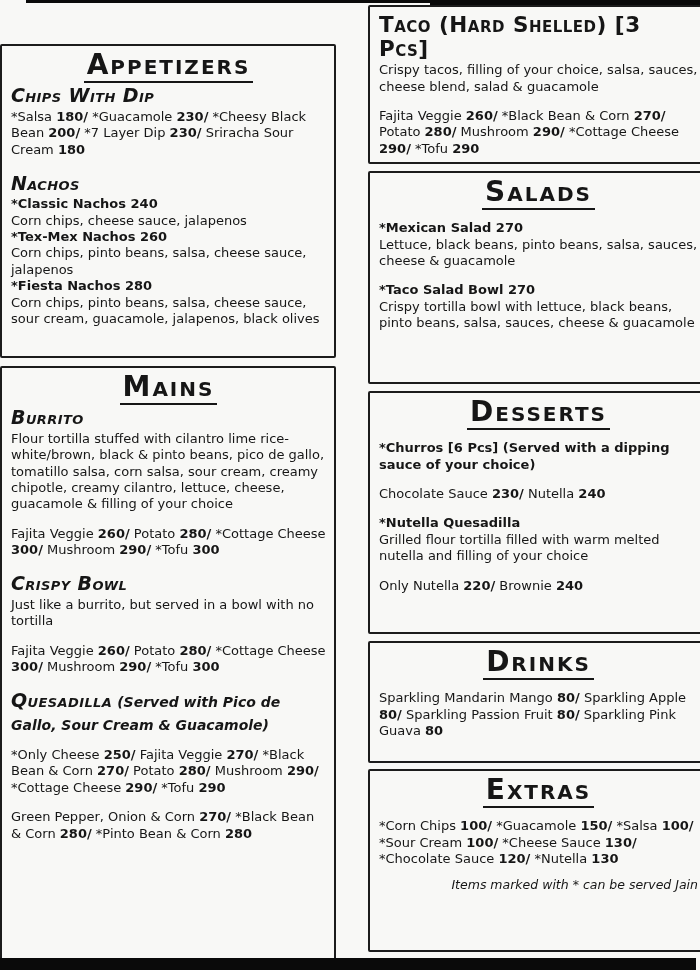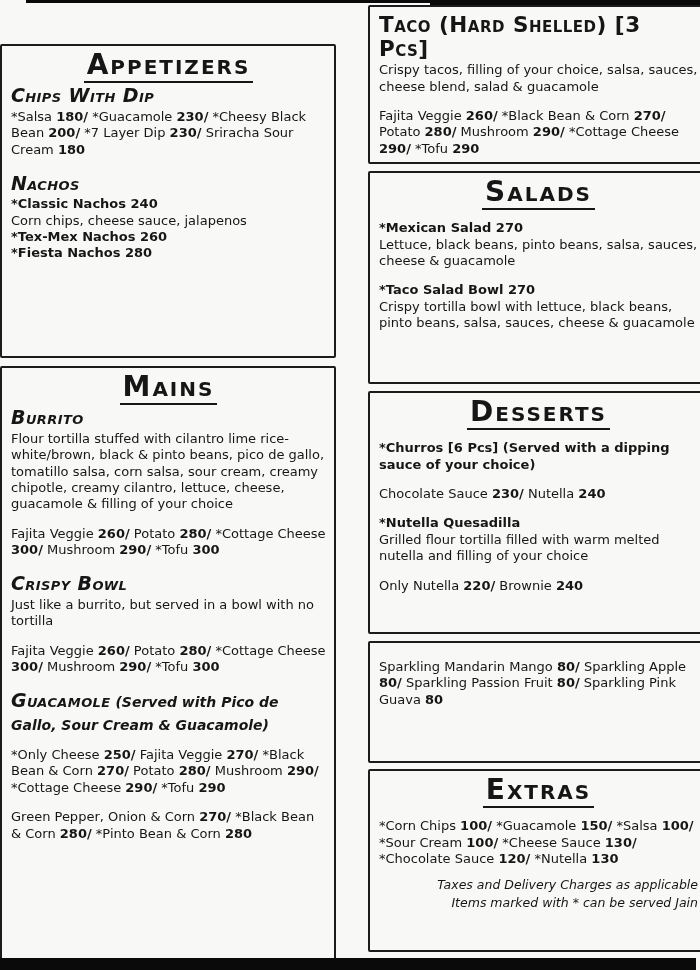--- a/index.html
+++ b/index.html
@@ -106,31 +106,33 @@
 
   <div class="col col-left">
     <section class="box box-appetizers">
         <div class="blk heading"><span class="hu">Appetizers</span></div>
         <div class="blk sub"><span class="subname">Chips With Dip</span></div>
         <div class="blk prices"><span class="pi"><span class="n">*Salsa </span><span class="p">180/</span></span> <span class="pi"><span class="n">*Guacamole </span><span class="p">230/</span></span> <span class="pi"><span class="n">*Cheesy Black Bean </span><span class="p">200/</span></span> <span class="pi"><span class="n">*7 Layer Dip </span><span class="p">230/</span></span> <span class="pi"><span class="n">Sriracha Sour Cream </span><span class="p">180</span></span></div>
         <div class="blk sub gap"><span class="subname">Nachos</span></div>
         <div class="blk item">*Classic Nachos 240</div>
         <div class="blk desc">Corn chips, cheese sauce, jalapenos</div>
         <div class="blk item">*Tex-Mex Nachos 260</div>
+        <div class="blk desc">Corn chips, pinto beans, salsa, cheese sauce, jalapenos</div>
         <div class="blk item">*Fiesta Nachos 280</div>
+        <div class="blk desc">Corn chips, pinto beans, salsa, cheese sauce, sour cream, guacamole, jalapenos, black olives</div>
       </section>
     <section class="box box-mains">
         <div class="blk heading"><span class="hu">Mains</span></div>
         <div class="blk sub"><span class="subname">Burrito</span></div>
         <div class="blk desc">Flour tortilla stuffed with cilantro lime rice-white/brown, black &amp; pinto beans, pico de gallo, tomatillo salsa, corn salsa, sour cream, creamy chipotle, creamy cilantro, lettuce, cheese, guacamole &amp; filling of your choice</div>
         <div class="blk prices gap"><span class="pi"><span class="n">Fajita Veggie </span><span class="p">260/</span></span> <span class="pi"><span class="n">Potato </span><span class="p">280/</span></span> <span class="pi"><span class="n">*Cottage Cheese </span><span class="p">300/</span></span> <span class="pi"><span class="n">Mushroom </span><span class="p">290/</span></span> <span class="pi"><span class="n">*Tofu </span><span class="p">300</span></span></div>
         <div class="blk sub gap"><span class="subname">Crispy Bowl</span></div>
         <div class="blk desc">Just like a burrito, but served in a bowl with no tortilla</div>
         <div class="blk prices gap"><span class="pi"><span class="n">Fajita Veggie </span><span class="p">260/</span></span> <span class="pi"><span class="n">Potato </span><span class="p">280/</span></span> <span class="pi"><span class="n">*Cottage Cheese </span><span class="p">300/</span></span> <span class="pi"><span class="n">Mushroom </span><span class="p">290/</span></span> <span class="pi"><span class="n">*Tofu </span><span class="p">300</span></span></div>
-        <div class="blk sub gap"><span class="subname">Guacamole</span><span class="note"> (Served with Pico de Gallo, Sour Cream &amp; Guacamole)</span></div>
+        <div class="blk sub gap"><span class="subname">Quesadilla</span><span class="note"> (Served with Pico de Gallo, Sour Cream &amp; Guacamole)</span></div>
         <div class="blk prices gap"><span class="pi"><span class="n">*Only Cheese </span><span class="p">250/</span></span> <span class="pi"><span class="n">Fajita Veggie </span><span class="p">270/</span></span> <span class="pi"><span class="n">*Black Bean &amp; Corn </span><span class="p">270/</span></span> <span class="pi"><span class="n">Potato </span><span class="p">280/</span></span> <span class="pi"><span class="n">Mushroom </span><span class="p">290/</span></span> <span class="pi"><span class="n">*Cottage Cheese </span><span class="p">290/</span></span> <span class="pi"><span class="n">*Tofu </span><span class="p">290</span></span></div>
         <div class="blk prices gap"><span class="pi"><span class="n">Green Pepper, Onion &amp; Corn </span><span class="p">270/</span></span> <span class="pi"><span class="n">*Black Bean &amp; Corn </span><span class="p">280/</span></span> <span class="pi"><span class="n">*Pinto Bean &amp; Corn </span><span class="p">280</span></span></div>
       </section>
   </div>
 
   <div class="col col-right">
     <section class="box box-taco">
         <div class="blk title">Taco (Hard Shelled) [3 Pcs]</div>
         <div class="blk desc">Crispy tacos, filling of your choice, salsa, sauces, cheese blend, salad &amp; guacamole</div>
         <div class="blk prices gap"><span class="pi"><span class="n">Fajita Veggie </span><span class="p">260/</span></span> <span class="pi"><span class="n">*Black Bean &amp; Corn </span><span class="p">270/</span></span> <span class="pi"><span class="n">Potato </span><span class="p">280/</span></span> <span class="pi"><span class="n">Mushroom </span><span class="p">290/</span></span> <span class="pi"><span class="n">*Cottage Cheese </span><span class="p">290/</span></span> <span class="pi"><span class="n">*Tofu </span><span class="p">290</span></span></div>
@@ -144,26 +146,26 @@
       </section>
     <section class="box box-desserts">
         <div class="blk heading"><span class="hu">Desserts</span></div>
         <div class="blk item gap">*Churros [6 Pcs] (Served with a dipping sauce of your choice)</div>
         <div class="blk prices gap"><span class="pi"><span class="n">Chocolate Sauce </span><span class="p">230/</span></span> <span class="pi"><span class="n">Nutella </span><span class="p">240</span></span></div>
         <div class="blk item gap">*Nutella Quesadilla</div>
         <div class="blk desc">Grilled flour tortilla filled with warm melted nutella and filling of your choice</div>
         <div class="blk prices gap"><span class="pi"><span class="n">Only Nutella </span><span class="p">220/</span></span> <span class="pi"><span class="n">Brownie </span><span class="p">240</span></span></div>
       </section>
     <section class="box box-drinks">
+        <div class="blk heading"><span class="hu">Drinks</span></div>
         <div class="blk prices gap"><span class="pi"><span class="n">Sparkling Mandarin Mango </span><span class="p">80/</span></span> <span class="pi"><span class="n">Sparkling Apple </span><span class="p">80/</span></span> <span class="pi"><span class="n">Sparkling Passion Fruit </span><span class="p">80/</span></span> <span class="pi"><span class="n">Sparkling Pink Guava </span><span class="p">80</span></span></div>
       </section>
     <section class="box box-extras">
         <div class="blk heading"><span class="hu">Extras</span></div>
         <div class="blk prices gap"><span class="pi"><span class="n">*Corn Chips </span><span class="p">100/</span></span> <span class="pi"><span class="n">*Guacamole </span><span class="p">150/</span></span> <span class="pi"><span class="n">*Salsa </span><span class="p">100/</span></span> <span class="pi"><span class="n">*Sour Cream </span><span class="p">100/</span></span> <span class="pi"><span class="n">*Cheese Sauce </span><span class="p">130/</span></span> <span class="pi"><span class="n">*Chocolate Sauce </span><span class="p">120/</span></span> <span class="pi"><span class="n">*Nutella </span><span class="p">130</span></span></div>
         <div class="blk footer">
-          <div class="fline">Taxes and Delivery Charges as applicable</div>
           <div class="fline">Items marked with * can be served Jain</div>
         </div>
       </section>
   </div>
 
   <div class="bar-bottom"></div>
 </div>
 
 </body></html>

